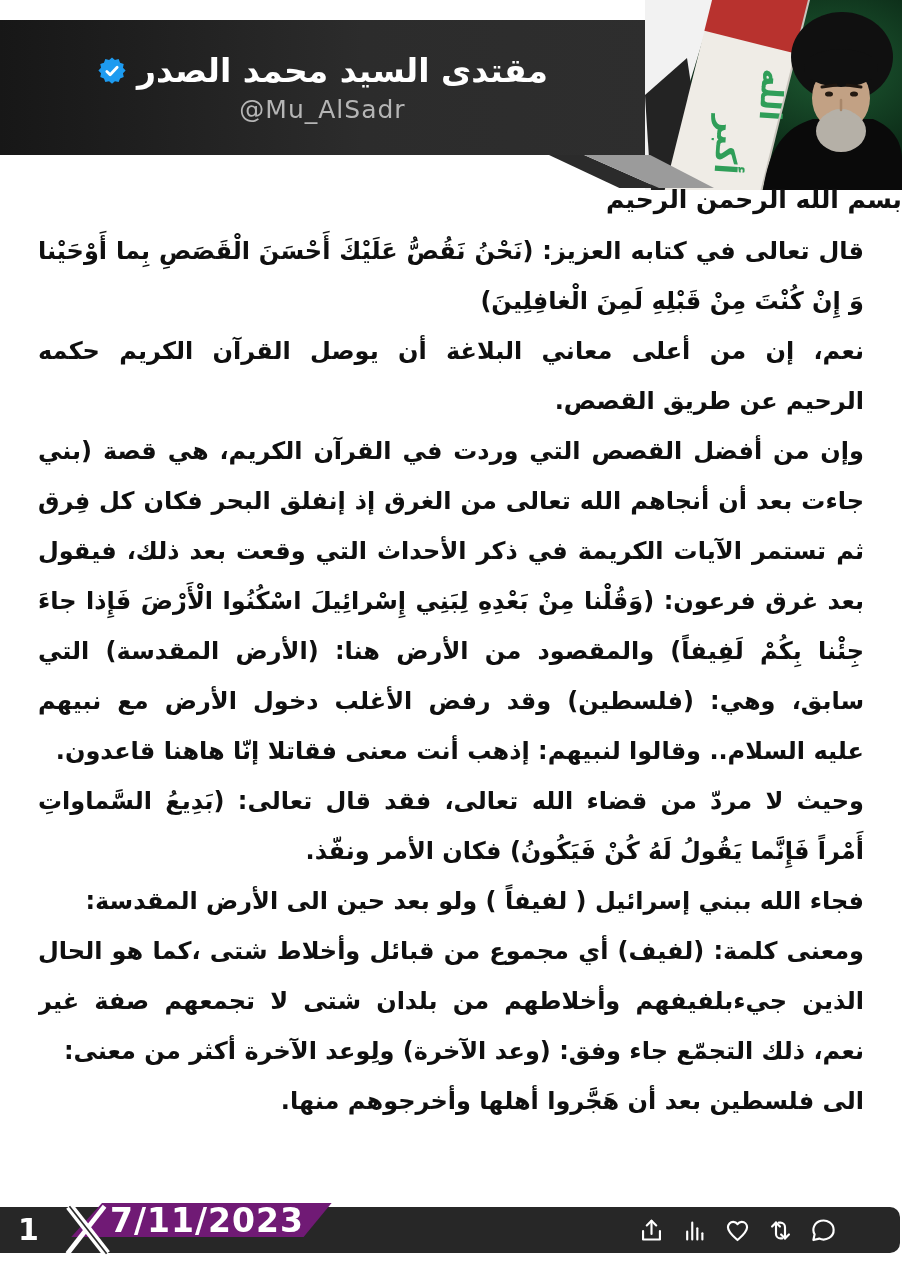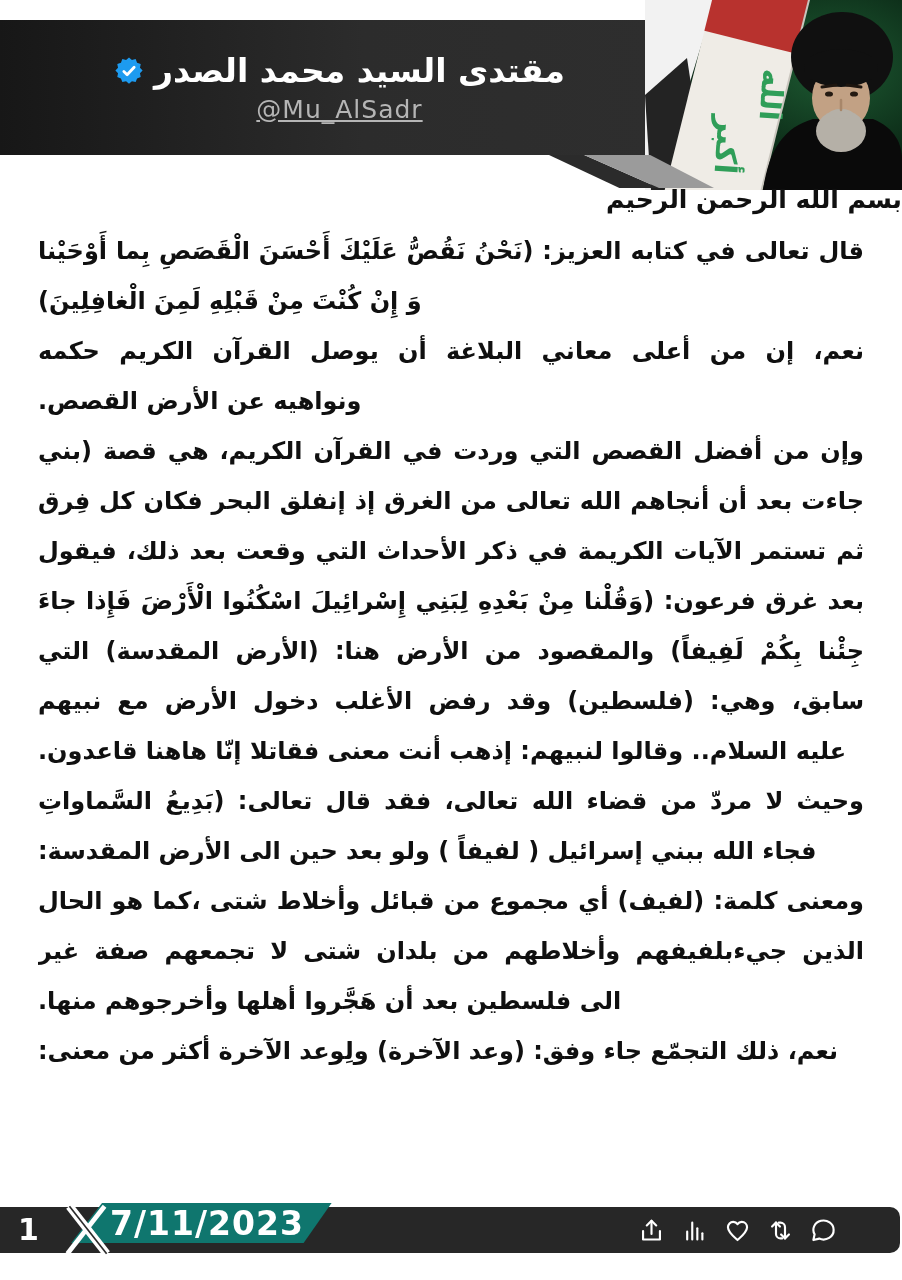--- a/index.html
+++ b/index.html
@@ -8,60 +8,60 @@
     overflow:hidden;font-family:"DejaVu Sans",sans-serif;outline:1px solid #e3e3e3;
   }
   
   .band{
     position:absolute;left:0;top:20px;width:660px;height:135px;
     background:linear-gradient(90deg,#171717 0%,#2c2c2c 55%,#2e2e2e 100%);
   }
   .identity{
     position:absolute;left:0;top:20px;width:645px;height:135px;
     display:flex;flex-direction:column;align-items:center;justify-content:center;
-    gap:5px;direction:rtl;padding-left:17px;
+    gap:5px;direction:rtl;
   }
   .name-row{display:flex;align-items:center;gap:10px;direction:rtl;}
   .display-name{color:#ffffff;font-size:33px;font-weight:bold;letter-spacing:0;}
   .badge{width:30px;height:30px;flex:0 0 auto;}
-  .handle{color:#b5b5b5;font-size:25px;letter-spacing:1px;direction:ltr;text-decoration:underline;}
+  .handle{color:#b5b5b5;font-size:25px;letter-spacing:1px;direction:ltr;}
   .photo{position:absolute;left:645px;top:0;width:257px;height:190px;}
   .photo svg{display:block;width:100%;height:100%;}
   .wedge-dark{
     position:absolute;left:505px;top:155px;width:220px;height:33px;background:#2b2b2b;
     clip-path:polygon(20% 0,36% 0,70% 100%,52% 100%);z-index:3;
   }
   .wedge-gray{
     position:absolute;left:505px;top:155px;width:220px;height:33px;background:#9b9b9b;
     clip-path:polygon(36% 0,66% 0,95% 100%,70% 100%);z-index:3;
   }
   
   .bismillah{
     position:absolute;left:0;top:178px;width:100%;height:44px;line-height:44px;
     text-align:right;font-size:25px;font-weight:bold;color:#101010;direction:rtl;
   }
   .body-text{
     position:absolute;left:38px;top:226px;width:826px;direction:rtl;color:#101010;
   }
   .line{
     height:50px;line-height:50px;font-size:24px;font-weight:bold;
-    text-align:left;overflow:hidden;white-space:normal;
+    text-align:right;overflow:hidden;white-space:normal;
   }
   .line.fill{text-align:justify;text-align-last:justify;}
   
   .footer-bar{
     position:absolute;left:0;top:1207px;width:900px;height:46px;
     background:#272727;border-radius:0 10px 10px 0;z-index:1;
   }
   .page-number{
     position:absolute;left:18px;top:1207px;height:46px;line-height:46px;
     color:#ffffff;font-size:30px;font-weight:bold;z-index:4;
   }
   .date-chip{
-    position:absolute;left:60px;top:1203px;width:280px;height:40px;background:#0f766e;
+    position:absolute;left:60px;top:1203px;width:280px;height:34px;background:#701a75;
     clip-path:polygon(15% 0,97% 0,87% 100%,4% 100%);z-index:2;
     display:flex;align-items:center;justify-content:center;
   }
   .date-text{color:#ffffff;font-size:33px;font-weight:bold;letter-spacing:1px;padding-left:14px;}
   .x-logo{position:absolute;left:56px;top:1199px;width:62px;height:62px;z-index:3;}
   .footer-icons{
     position:absolute;left:638px;top:1207px;height:46px;display:flex;
     align-items:center;gap:16px;z-index:4;
   }
   .action-icon{width:27px;height:27px;display:block;cursor:pointer;}
@@ -125,34 +125,35 @@
   </div>
 
   <div class="wedge-dark"></div>
   <div class="wedge-gray"></div>
 
   <div class="bismillah">بسم الله الرحمن الرحيم</div>
   <div class="body-text">
       <div class="line fill">قال تعالى في كتابه العزيز: (نَحْنُ نَقُصُّ عَلَيْكَ أَحْسَنَ الْقَصَصِ بِما أَوْحَيْنا إِلَيْكَ هذَا الْقُرْآنَ</div>
       <div class="line">وَ إِنْ كُنْتَ مِنْ قَبْلِهِ لَمِنَ الْغافِلِينَ)</div>
       <div class="line fill">نعم، إن من أعلى معاني البلاغة أن يوصل القرآن الكريم حكمه ومواعظه بل وأوامره</div>
-      <div class="line">ونواهيه عن الأرض القصص.</div>
+      <div class="line">الرحيم عن طريق القصص.</div>
       <div class="line fill">وإن من أفضل القصص التي وردت في القرآن الكريم، هي قصة (بني اسرائيل) والتي</div>
       <div class="line fill">جاءت بعد أن أنجاهم الله تعالى من الغرق إذ إنفلق البحر فكان كل فِرق كالطود</div>
       <div class="line fill">ثم تستمر الآيات الكريمة في ذكر الأحداث التي وقعت بعد ذلك، فيقول الله تعالى</div>
       <div class="line fill">بعد غرق فرعون: (وَقُلْنا مِنْ بَعْدِهِ لِبَنِي إِسْرائِيلَ اسْكُنُوا الْأَرْضَ فَإِذا جاءَ وَعْدُ الْآخِرَةِ</div>
       <div class="line fill">جِئْنا بِكُمْ لَفِيفاً) والمقصود من الأرض هنا: (الأرض المقدسة) التي أوضحناها في بحث</div>
       <div class="line fill">سابق، وهي: (فلسطين) وقد رفض الأغلب دخول الأرض مع نبيهم موسى بن عمران</div>
       <div class="line">عليه السلام.. وقالوا لنبيهم: إذهب أنت معنى فقاتلا إنّا هاهنا قاعدون.</div>
       <div class="line fill">وحيث لا مردّ من قضاء الله تعالى، فقد قال تعالى: (بَدِيعُ السَّماواتِ وَالْأَرْضِ وَإِذا قَضى</div>
+      <div class="line">أَمْراً فَإِنَّما يَقُولُ لَهُ كُنْ فَيَكُونُ) فكان الأمر ونفّذ.</div>
       <div class="line">فجاء الله ببني إسرائيل  ( لفيفاً ) ولو بعد حين الى الأرض المقدسة: (فلسطين)</div>
       <div class="line fill">ومعنى كلمة: (لفيف) أي مجموع من قبائل وأخلاط شتى ،كما هو الحال بالمستوطنين</div>
       <div class="line fill">الذين جيءبلفيفهم وأخلاطهم من بلدان شتى لا تجمعهم صفة غير (بني اسرائيل)</div>
+      <div class="line">نعم، ذلك التجمّع جاء وفق: (وعد الآخرة) ولِوعد الآخرة أكثر من معنى:</div>
       <div class="line">الى فلسطين بعد أن هَجَّروا أهلها وأخرجوهم منها.</div>
-      <div class="line">نعم، ذلك التجمّع جاء وفق: (وعد الآخرة) ولِوعد الآخرة أكثر من معنى:</div>
     </div>
 
   <div class="footer-bar"></div>
   <div class="page-number">1</div>
 
   <div class="date-chip">
     <span class="date-text">7/11/2023</span>
   </div>
 
   <svg class="x-logo" viewBox="0 0 60 60">

